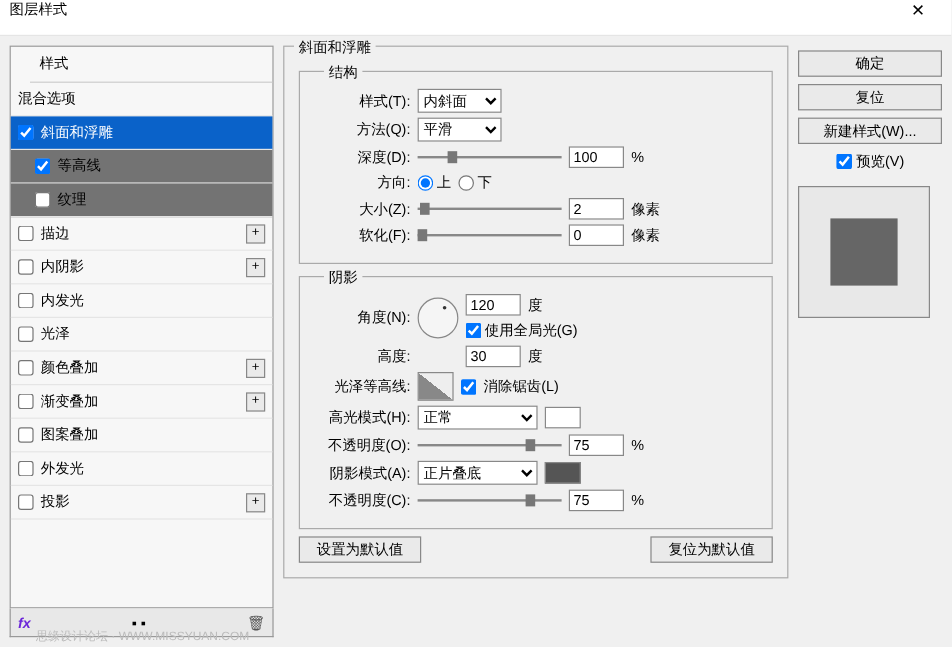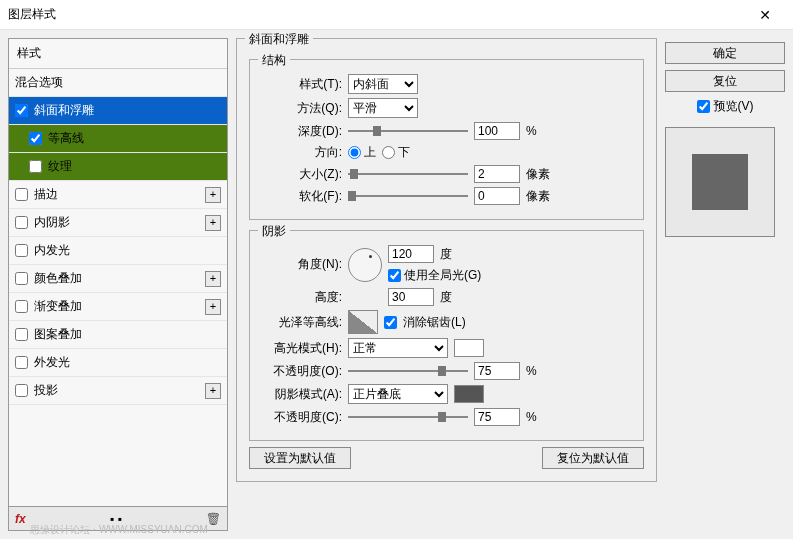--- a/index.html
+++ b/index.html
@@ -1,39 +1,39 @@
 <!DOCTYPE html>
 <html><head>
 <meta charset="utf-8">
 <style>
 * { box-sizing: border-box; margin: 0; padding: 0; font-family: "Microsoft YaHei", sans-serif; font-size: 12px; }
 body { background: #f0f0f0; width: 793px; height: 539px; overflow: hidden; }
-.titlebar { height: 30px; background: #fff; border-bottom: 1px solid #e5e5e5; display: flex; align-items: center; padding: 0 8px; }
+.titlebar { height: 30px; background: #fff; border-bottom: 1px solid #e5e5e5; display: flex; padding: 0 8px; }
 .titlebar .title { flex: 1; }
 .titlebar .close { width: 40px; text-align: center; font-size: 14px; cursor: pointer; }
 .content { display: flex; padding: 8px; gap: 8px; height: 509px; }
 .left-col { width: 220px; display: flex; flex-direction: column; }
 .styles-list { border: 1px solid #999; background: #f7f7f7; flex: 1; }
-.list-hdr { padding: 6px 8px; border-bottom: 1px solid #ccc; }
+.list-hdr { padding: 6px 8px; border-bottom: 1px solid #ccc; margin-left: 16px; }
 .list-item { display: flex; align-items: center; padding: 5px 6px; border-bottom: 1px solid #e5e5e5; }
 .list-item.l1 { padding-left: 6px; }
 .list-item.l2 { padding-left: 20px; }
 .list-item.sel { background: #0a62c9; color: #fff; }
-.list-item.subsel { background: #4d7c0f; color: #000; }
+.list-item.subsel { background: #737373; color: #000; }
 .list-item input[type=checkbox] { margin-right: 6px; }
 .list-item .lbl { flex: 1; }
 .plus { width: 16px; height: 16px; border: 1px solid #888; background: #eaeaea; text-align: center; line-height: 13px; font-size: 11px; cursor: pointer; }
 .left-footer { height: 24px; border: 1px solid #999; border-top: none; background: #e8e8e8; display: flex; align-items: center; padding: 0 6px; justify-content: space-between; }
-.fx-ic { font-style: italic; font-weight: bold; color: #b91c1c; }
+.fx-ic { font-style: italic; font-weight: bold; color: #6d28d9; }
 .trash { color: #555; cursor: pointer; }
 .mid-col { flex: 1; }
 .group { border: 1px solid #aaa; margin-bottom: 8px; padding: 10px 12px 12px; position: relative; }
 .group-title { position: absolute; top: -8px; left: 8px; background: #f0f0f0; padding: 0 4px; }
 .subgroup { border: 1px solid #aaa; margin-top: 10px; padding: 10px 12px; position: relative; }
-.sub-title { position: absolute; top: -8px; left: 8px; background: #f0f0f0; padding: 0 4px; }
+.sub-title { position: absolute; top: -8px; left: 20px; background: #f0f0f0; padding: 0 4px; }
 .row { display: flex; align-items: center; margin: 4px 0; gap: 6px; }
 .lblcol { width: 80px; text-align: right; }
 select { height: 20px; border: 1px solid #888; background: #fff; }
 .sel-w { width: 70px; }
 .sel-wide { width: 100px; }
 input[type=text].num { width: 46px; height: 18px; border: 1px solid #888; text-align: left; padding: 0 3px; background: #fff; }
 .slider { position: relative; width: 120px; height: 14px; }
 .slider .track { position: absolute; top: 6px; left: 0; right: 0; height: 2px; background: #888; }
 .slider .thumb { position: absolute; top: 2px; width: 8px; height: 10px; background: #777; }
 .radio-wrap { display: flex; align-items: center; gap: 3px; }
@@ -89,20 +89,24 @@
             <input type="checkbox" style="">
             <span class="lbl">内阴影</span>
             <span class="plus">+</span>
           </div>
           <div class="list-item l1">
             <input type="checkbox" style="">
             <span class="lbl">内发光</span>
           </div>
           <div class="list-item l1">
             <input type="checkbox" style="">
+            <span class="lbl">光泽</span>
+          </div>
+          <div class="list-item l1">
+            <input type="checkbox" style="">
             <span class="lbl">颜色叠加</span>
             <span class="plus">+</span>
           </div>
           <div class="list-item l1">
             <input type="checkbox" style="">
             <span class="lbl">渐变叠加</span>
             <span class="plus">+</span>
           </div>
           <div class="list-item l1">
             <input type="checkbox" style="">
@@ -245,20 +249,21 @@
       <div class="btnrow">
         <button class="btn">设置为默认值</button>
         <button class="btn">复位为默认值</button>
       </div>
     </div>
   </div>
 
   <div class="right-col">
     <button class="btn">确定</button>
     <button class="btn">复位</button>
+    <button class="btn">新建样式(W)...</button>
     <div class="cb-row">
       <input type="checkbox" checked="" style="">
       <span>预览(V)</span>
     </div>
     <div class="preview-box">
       <div class="pv"></div>
     </div>
   </div>
 
 </div>

